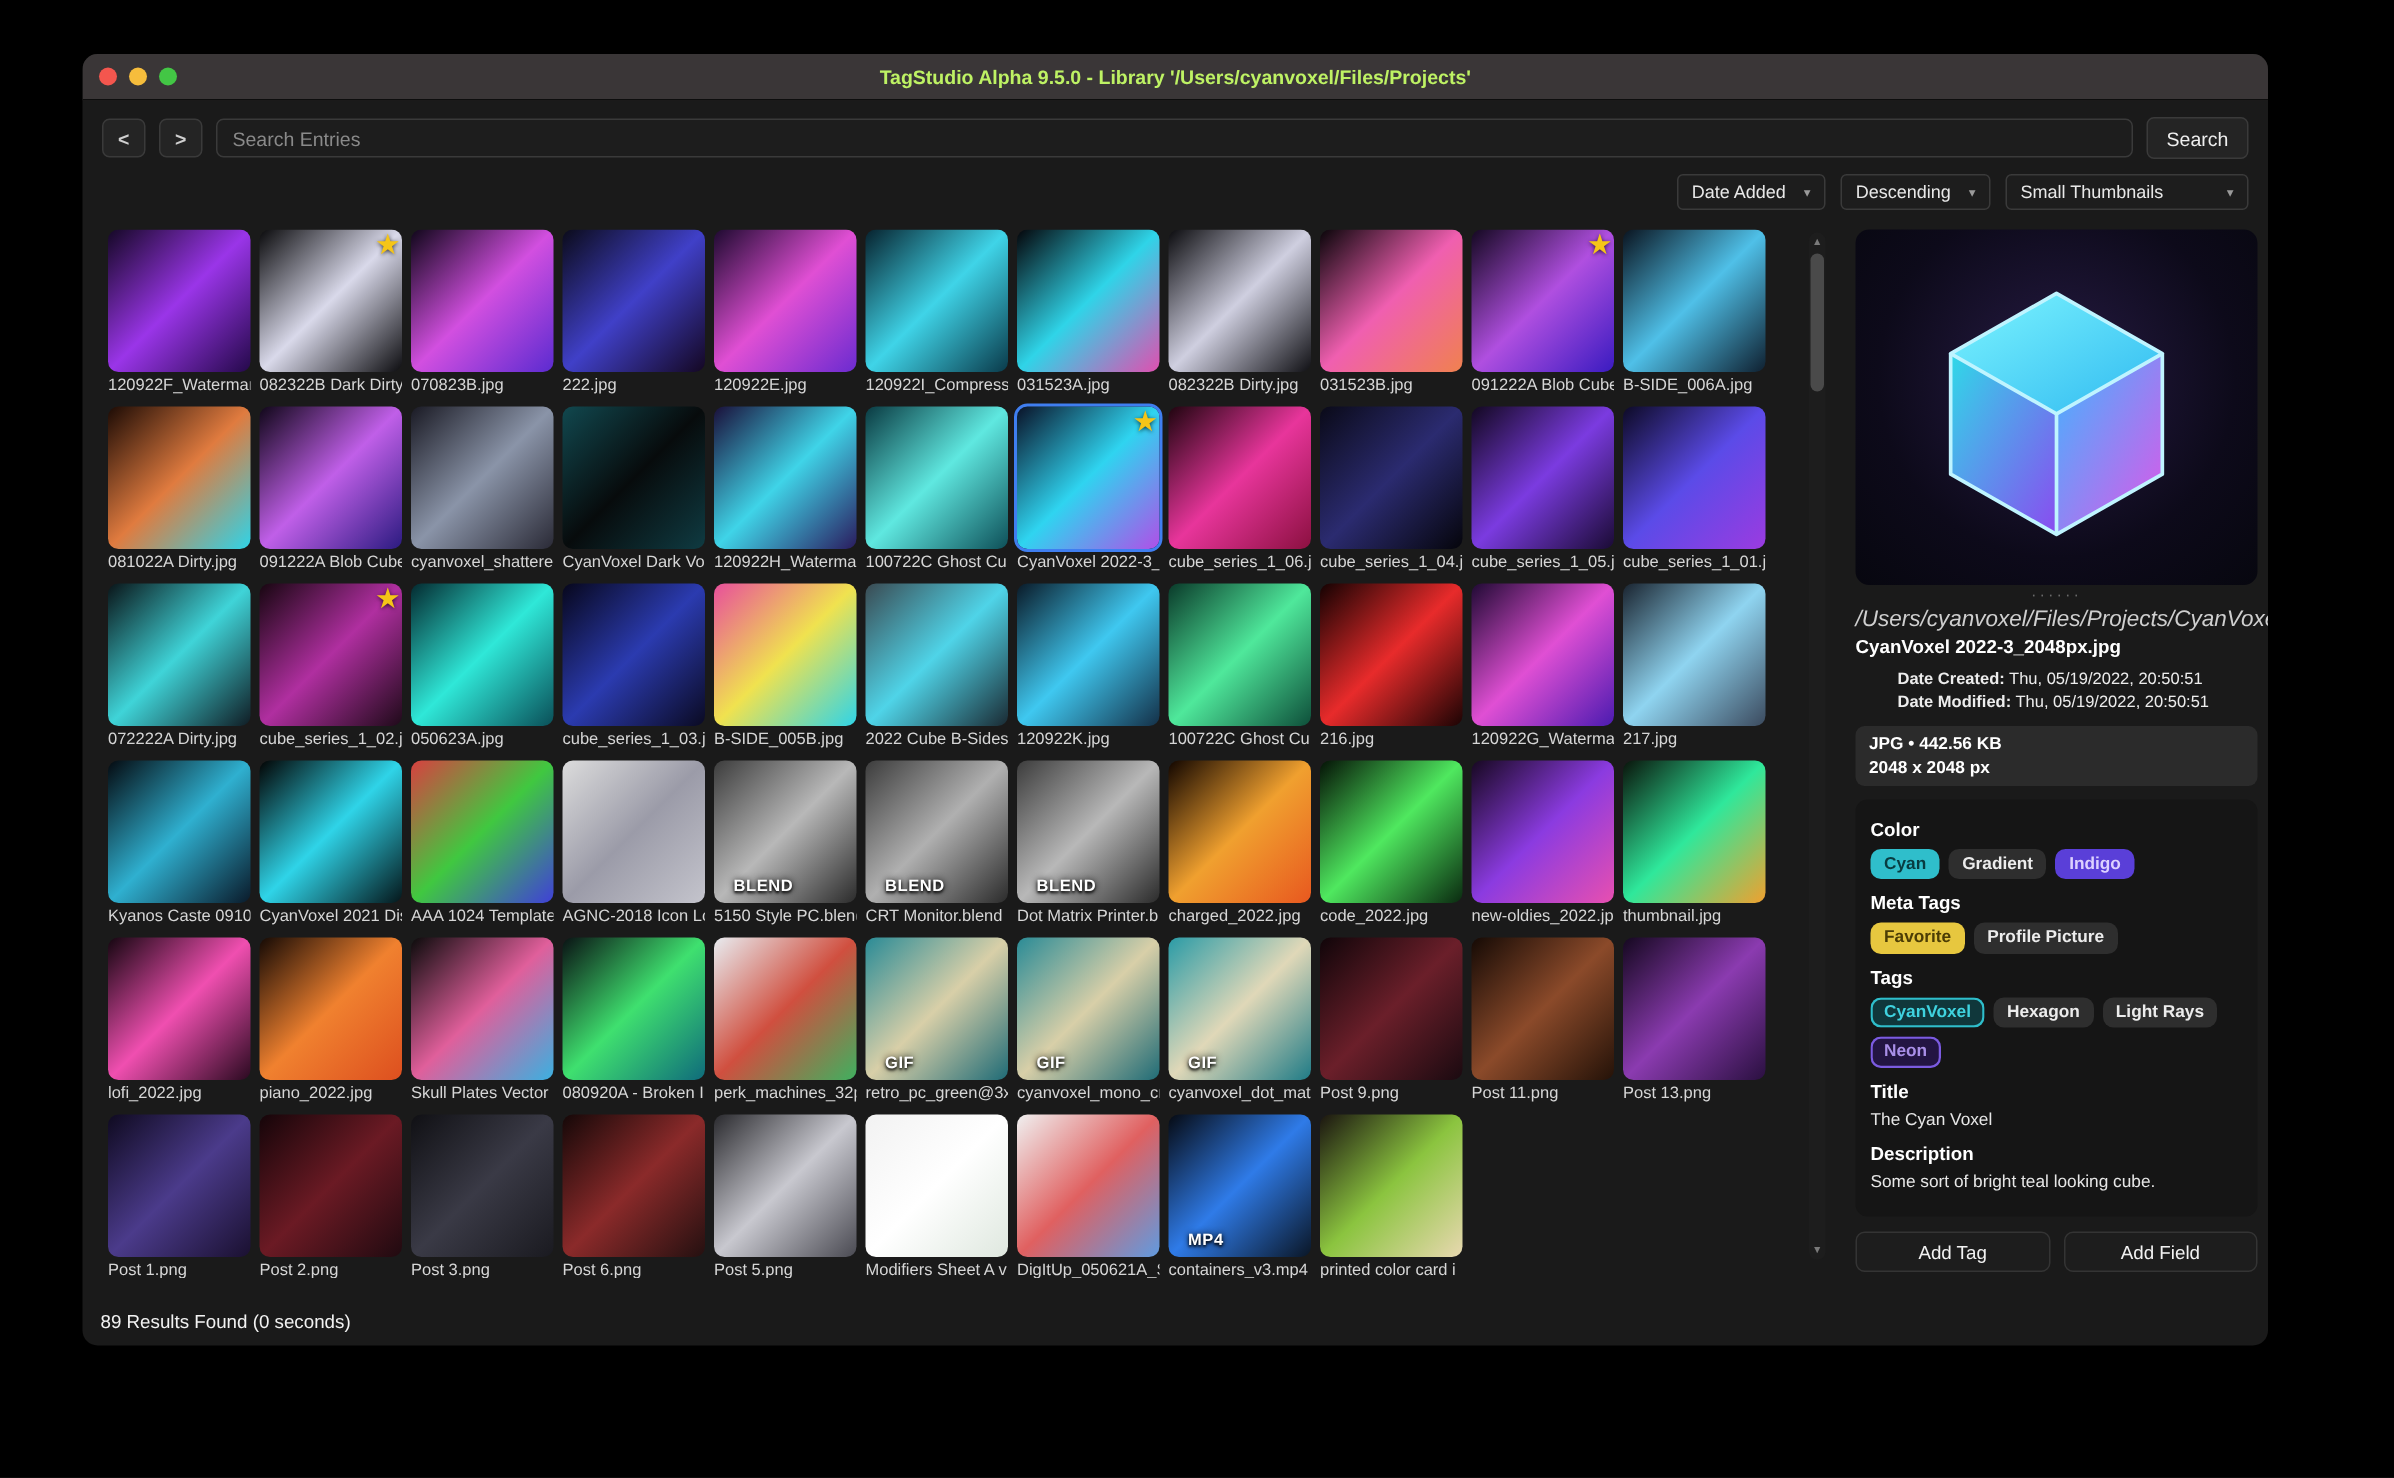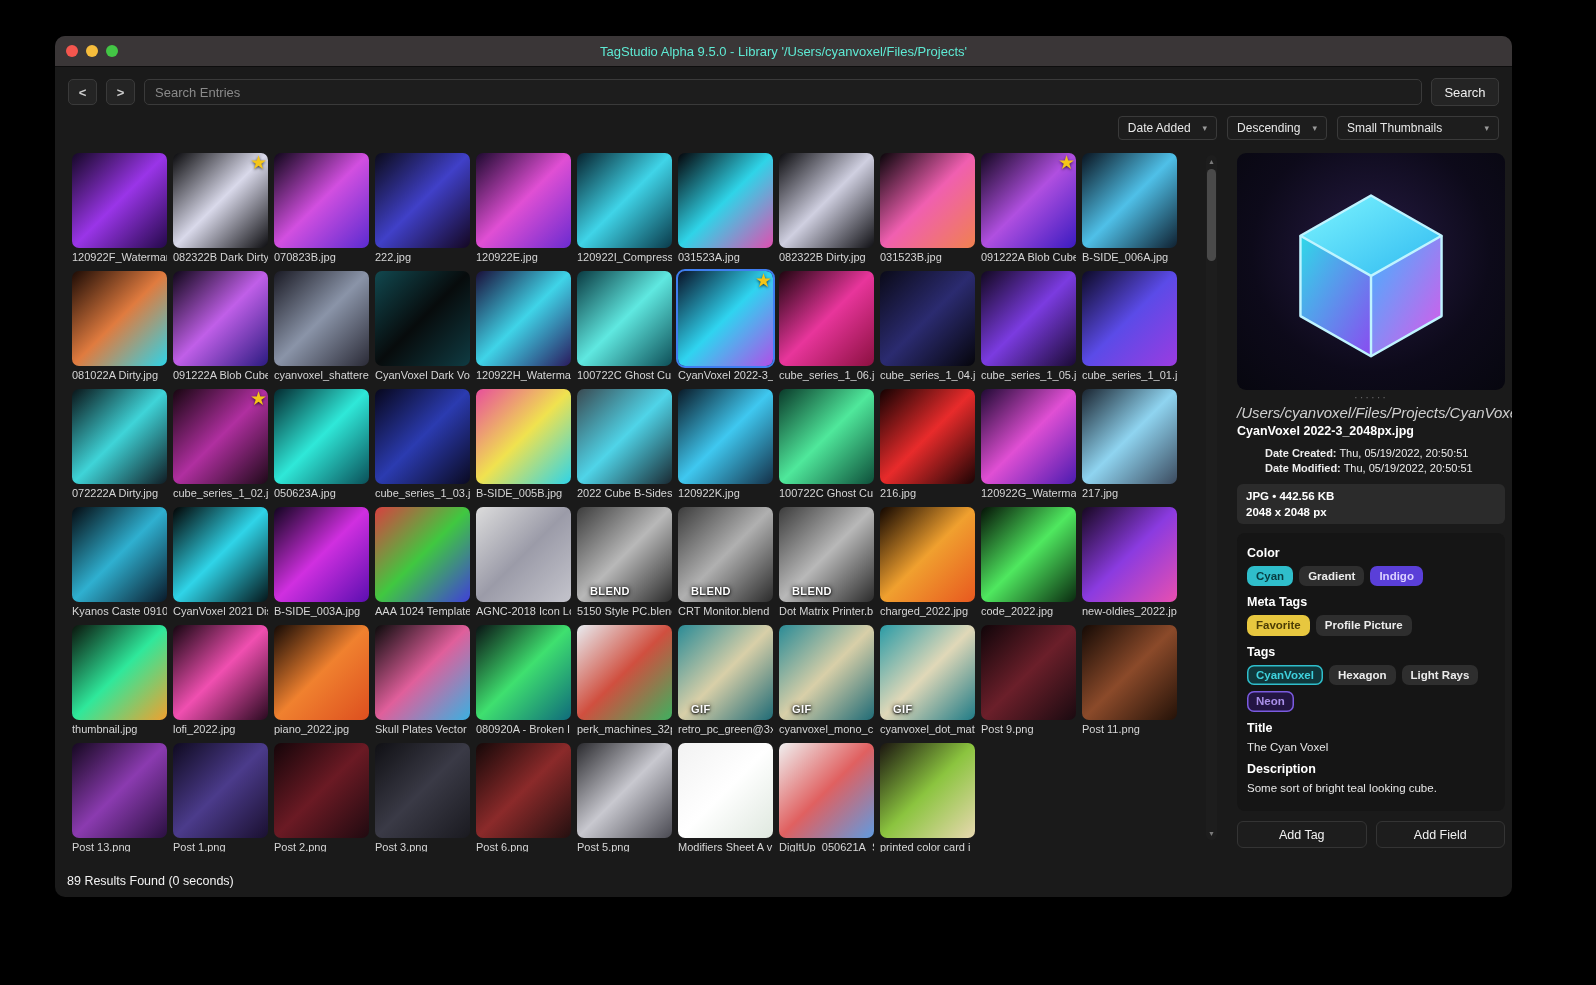--- a/index.html
+++ b/index.html
@@ -7,21 +7,21 @@
        font-family:"Liberation Sans",sans-serif;}
   .window{position:absolute;left:55px;top:36px;width:1457px;height:861px;background:#1a1a1a;
           border-radius:10px;overflow:hidden;display:flex;flex-direction:column;
           box-shadow:0 25px 70px rgba(0,0,0,.9);}
   
   .titlebar{height:30px;background:#3a3637;display:flex;align-items:center;position:relative;flex:0 0 auto;
             border-bottom:1px solid #0d0d0d;}
   .lights{position:absolute;left:11px;display:flex;gap:8px;}
   .light{width:12px;height:12px;border-radius:50%;display:inline-block;}
   .l-red{background:#f4564e;} .l-yellow{background:#f6bd3c;} .l-green{background:#43c645;}
-  .title{flex:1;text-align:center;color:#5eead4;font-size:13px;font-weight:normal;}
+  .title{flex:1;text-align:center;color:#bef264;font-size:13px;font-weight:bold;}
   
   .toolbar{display:flex;gap:9px;padding:11px 13px 0;align-items:center;flex:0 0 auto;}
   .navbtn{width:29px;height:26px;background:#242424;border:1px solid #3a3a3a;border-radius:5px;
           color:#cfcfcf;font-weight:bold;font-size:13px;display:flex;align-items:center;justify-content:center;cursor:pointer;}
   .searchbox{flex:1;height:26px;background:#1d1d1d;border:1px solid #3a3a3a;border-radius:5px;
              color:#eee;padding:0 10px;font-size:13px;box-sizing:border-box;outline:none;
              font-family:"Liberation Sans",sans-serif;}
   .searchbox::placeholder{color:#8a8a8a;}
   .searchbtn{width:68px;height:28px;background:#242424;border:1px solid #3a3a3a;border-radius:5px;
              color:#efefef;font-size:13px;cursor:pointer;font-family:"Liberation Sans",sans-serif;}
@@ -257,24 +257,20 @@
           </div>
           <div class="cell">
             <div class="thumb" style="background: linear-gradient(135deg, rgb(5, 10, 16), rgb(47, 176, 208), rgb(10, 26, 42));"></div>
             <div class="cname">Kyanos Caste 0910</div>
           </div>
           <div class="cell">
             <div class="thumb" style="background: linear-gradient(135deg, rgb(3, 3, 3), rgb(47, 212, 232), rgb(5, 22, 26));"></div>
             <div class="cname">CyanVoxel 2021 Dis</div>
           </div>
           <div class="cell">
-            <div class="thumb" style="background: linear-gradient(135deg, rgb(18, 5, 32), rgb(208, 47, 224), rgb(91, 15, 176));"></div>
-            <div class="cname">B-SIDE_003A.jpg</div>
-          </div>
-          <div class="cell">
             <div class="thumb" style="background: linear-gradient(135deg, rgb(216, 64, 64), rgb(64, 200, 64), rgb(64, 64, 216));"></div>
             <div class="cname">AAA 1024 Template</div>
           </div>
           <div class="cell">
             <div class="thumb" style="background: linear-gradient(135deg, rgb(220, 220, 220), rgb(155, 155, 168), rgb(196, 196, 204));"></div>
             <div class="cname">AGNC-2018 Icon Lo</div>
           </div>
           <div class="cell">
             <div class="thumb" style="background: linear-gradient(135deg, rgb(60, 60, 60), rgb(184, 184, 184), rgb(43, 43, 43));">
               <span class="fbadge">BLEND</span>
@@ -379,20 +375,26 @@
             <div class="thumb" style="background: linear-gradient(135deg, rgb(42, 42, 46), rgb(200, 200, 207), rgb(74, 74, 82));"></div>
             <div class="cname">Post 5.png</div>
           </div>
           <div class="cell">
             <div class="thumb" style="background: linear-gradient(135deg, rgb(242, 242, 242), rgb(255, 255, 255), rgb(223, 232, 223));"></div>
             <div class="cname">Modifiers Sheet A v</div>
           </div>
           <div class="cell">
             <div class="thumb" style="background: linear-gradient(135deg, rgb(240, 240, 240), rgb(224, 96, 96), rgb(96, 155, 224));"></div>
             <div class="cname">DigItUp_050621A_S</div>
+          </div>
+          <div class="cell">
+            <div class="thumb" style="background: linear-gradient(135deg, rgb(6, 10, 18), rgb(47, 123, 232), rgb(10, 22, 38));">
+              <span class="fbadge">MP4</span>
+            </div>
+            <div class="cname">containers_v3.mp4</div>
           </div>
           <div class="cell">
             <div class="thumb" style="background: linear-gradient(135deg, rgb(27, 21, 16), rgb(139, 196, 63), rgb(232, 216, 176));"></div>
             <div class="cname">printed color card i</div>
           </div>
         </div>
     </div>
 
     <div class="scrollbar">
       <span class="sb-up">▲</span>

